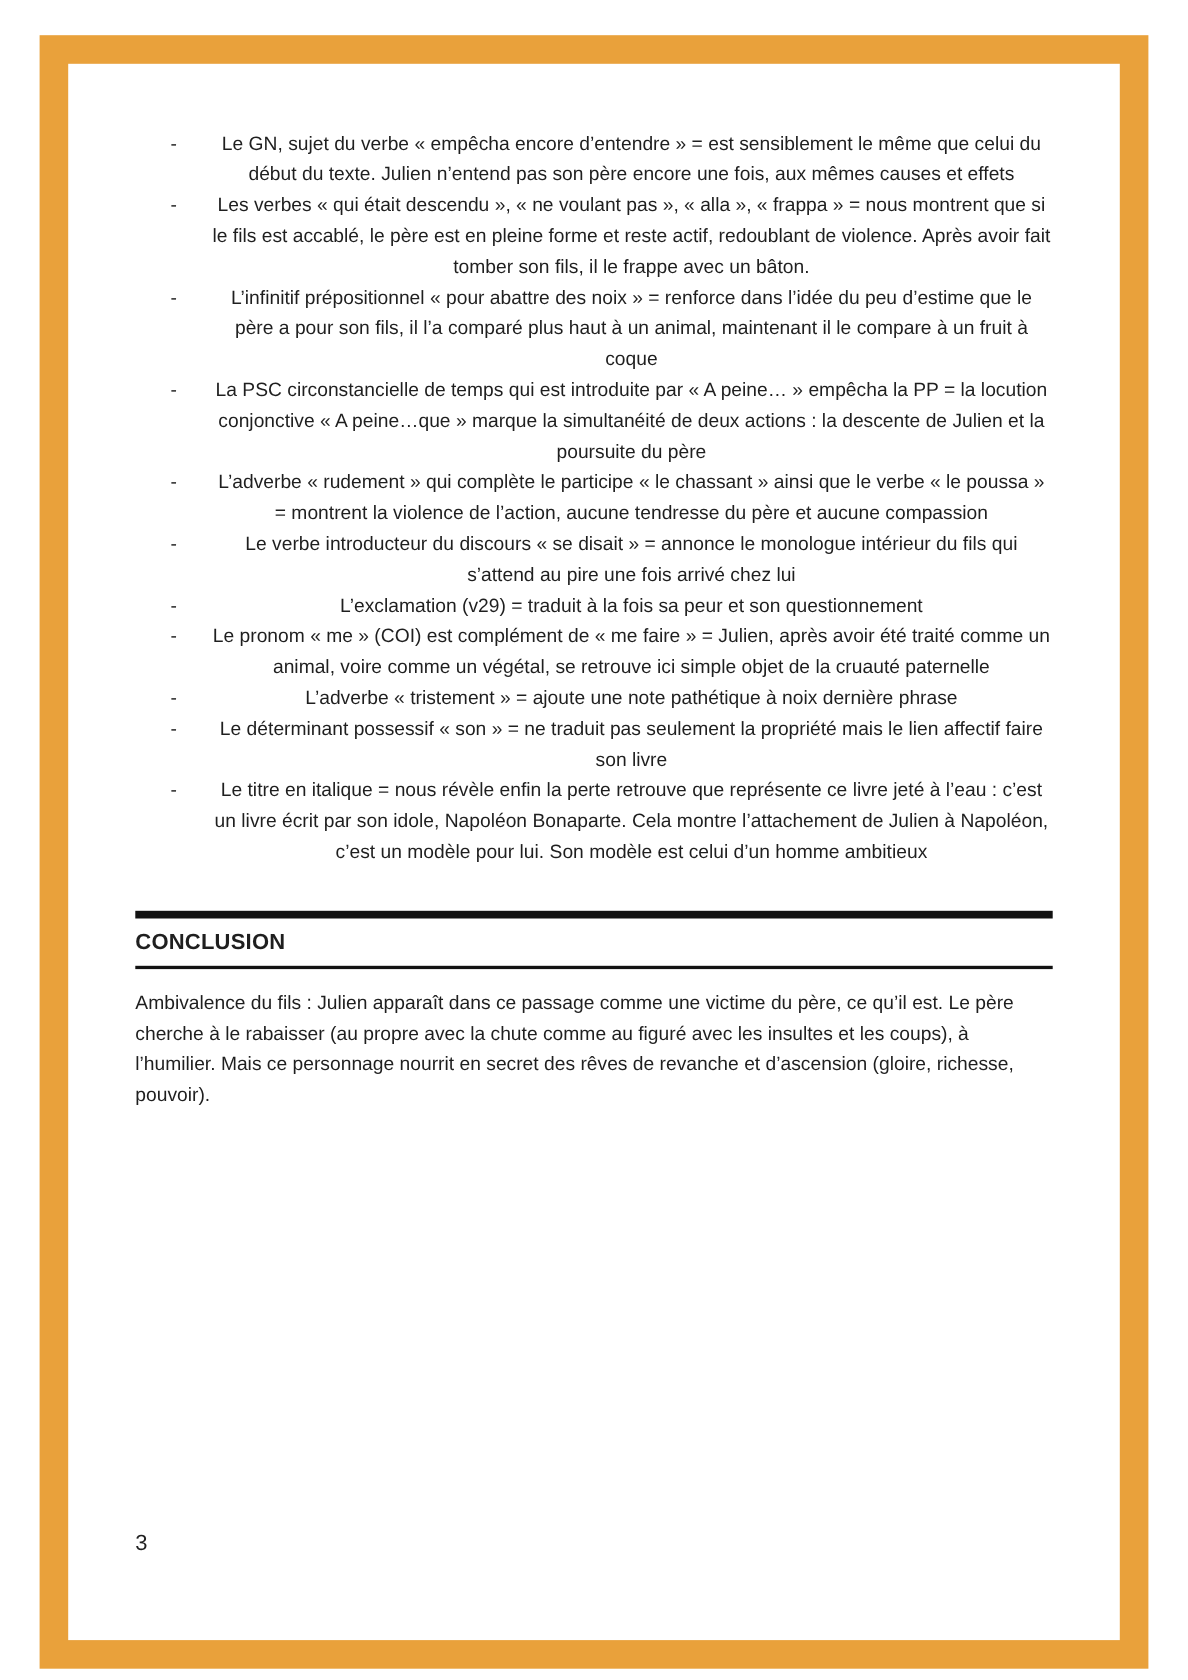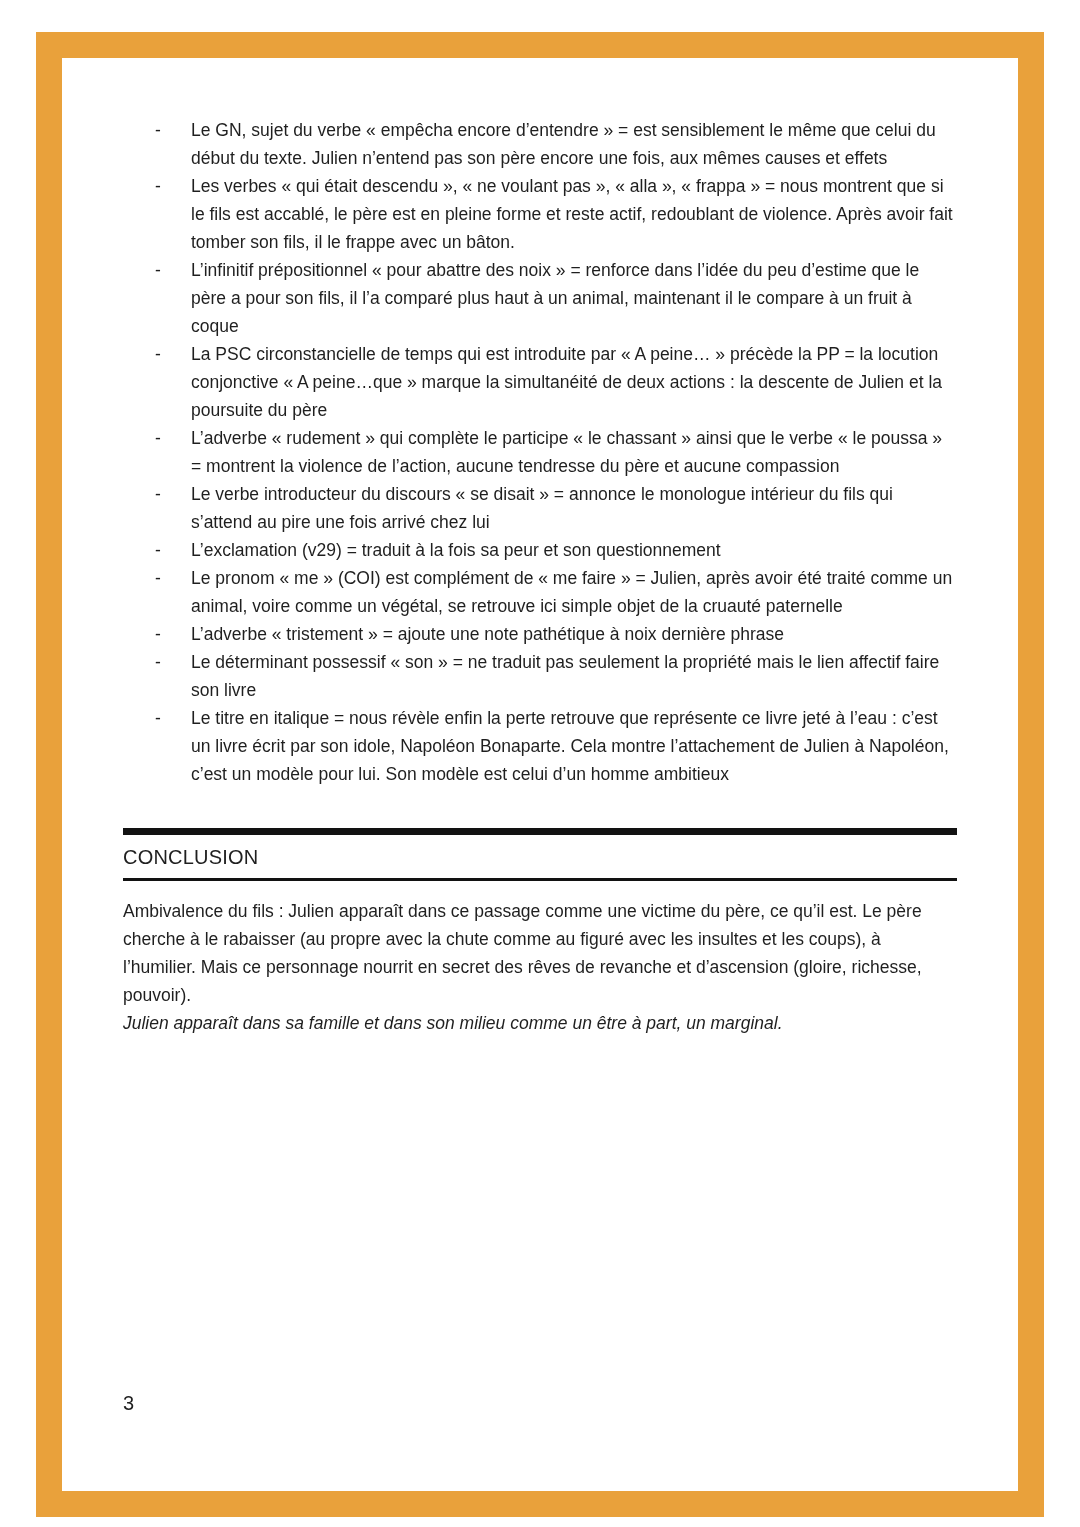--- a/index.html
+++ b/index.html
@@ -34,28 +34,29 @@
   ul.bullets li {
     display: flex;
     align-items: flex-start;
   }
   ul.bullets .dash {
     flex: 0 0 36px;
     width: 36px;
   }
   ul.bullets .txt {
     flex: 1 1 auto;
+    text-align: center;
   }
   .conclusion-heading {
     margin-top: 40px;
     border-top: 7px solid var(--rule-color, #121212);
     border-bottom: 3px solid var(--rule-color, #121212);
     padding: 8px 0 7px 0;
     font-size: 20px;
-    font-weight: normal;
+    font-weight: bold;
     letter-spacing: 0.2px;
   }
   .conclusion p {
     margin: 16px 0 0 0;
   }
   .conclusion p + p {
     margin-top: 0;
     font-style: italic;
   }
   .page-number {
@@ -80,21 +81,21 @@
     <li>
       <span class="dash">-</span>
       <span class="txt">Les verbes « qui était descendu », « ne voulant pas », « alla », « frappa » = nous montrent que si le fils est accablé, le père est en pleine forme et reste actif, redoublant de violence. Après avoir fait tomber son fils, il le frappe avec un bâton.</span>
     </li>
     <li>
       <span class="dash">-</span>
       <span class="txt">L’infinitif prépositionnel « pour abattre des noix » = renforce dans l’idée du peu d’estime que le père a pour son fils, il l’a comparé plus haut à un animal, maintenant il le compare à un fruit à coque</span>
     </li>
     <li>
       <span class="dash">-</span>
-      <span class="txt">La PSC circonstancielle de temps qui est introduite par « A peine… » précède la PP = la locution conjonctive « A peine…que » marque la simultanéité de deux actions : la descente de Julien et la poursuite du père</span>
+      <span class="txt">La PSC circonstancielle de temps qui est introduite par « A peine… » empêcha la PP = la locution conjonctive « A peine…que » marque la simultanéité de deux actions : la descente de Julien et la poursuite du père</span>
     </li>
     <li>
       <span class="dash">-</span>
       <span class="txt">L’adverbe « rudement » qui complète le participe « le chassant » ainsi que le verbe « le poussa » = montrent la violence de l’action, aucune tendresse du père et aucune compassion</span>
     </li>
     <li>
       <span class="dash">-</span>
       <span class="txt">Le verbe introducteur du discours « se disait » = annonce le monologue intérieur du fils qui s’attend au pire une fois arrivé chez lui</span>
     </li>
     <li>
@@ -115,18 +116,17 @@
     </li>
     <li>
       <span class="dash">-</span>
       <span class="txt">Le titre en italique = nous révèle enfin la perte retrouve que représente ce livre jeté à l’eau : c’est un livre écrit par son idole, Napoléon Bonaparte. Cela montre l’attachement de Julien à Napoléon, c’est un modèle pour lui. Son modèle est celui d’un homme ambitieux</span>
     </li>
   </ul>
 
   <div class="conclusion">
     <div class="conclusion-heading">CONCLUSION</div>
     <p>Ambivalence du fils : Julien apparaît dans ce passage comme une victime du père, ce qu’il est. Le père cherche à le rabaisser (au propre avec la chute comme au figuré avec les insultes et les coups), à l’humilier. Mais ce personnage nourrit en secret des rêves de revanche et d’ascension (gloire, richesse, pouvoir).</p>
-    <p>Julien apparaît dans sa famille et dans son milieu comme un être à part, un marginal.</p>
   </div>
 
 </div>
 
 <div class="page-number">3</div>
 
 </body></html>

